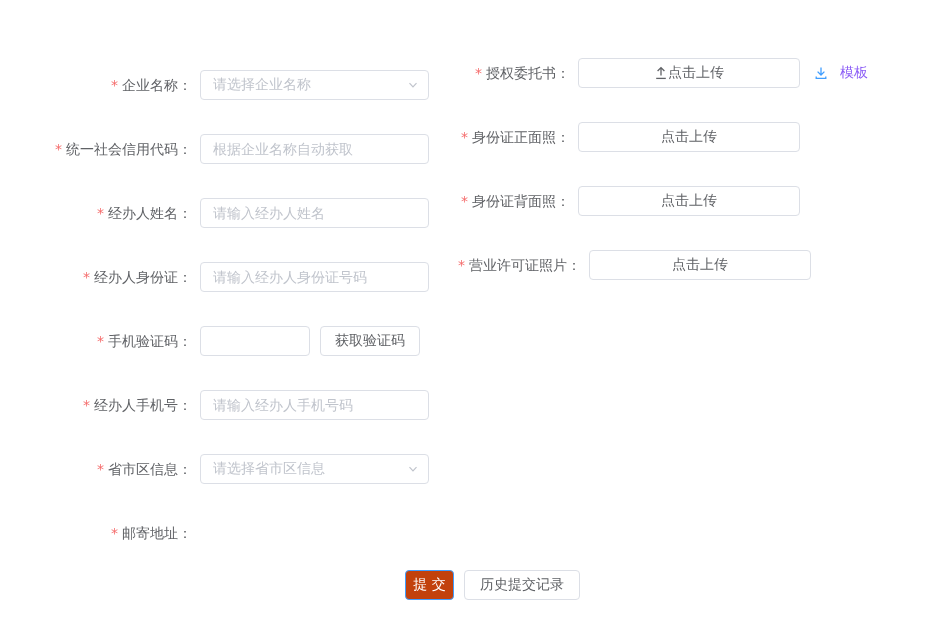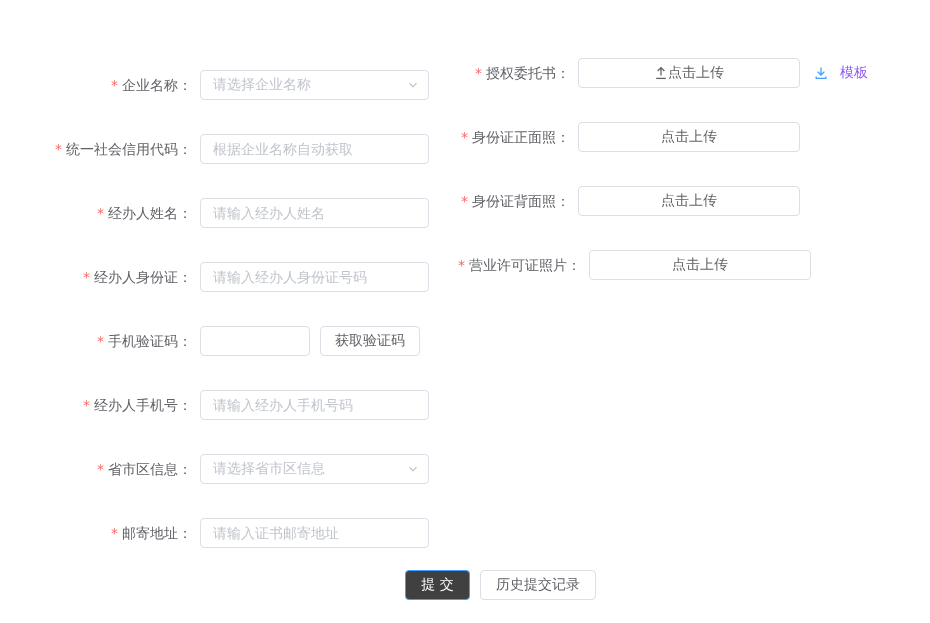--- a/index.html
+++ b/index.html
@@ -104,23 +104,23 @@
     white-space: nowrap;
   }
   .footer {
     position: absolute;
     left: 405px;
     top: 570px;
     display: flex;
     gap: 10px;
   }
   .btn-primary {
-    width: 65px;
-    height: 30px;
-    background: #404040;
+    width: 49px;
+    height: 30px;
+    background: #c2410c;
     border: 1px solid #409eff;
     border-radius: 4px;
     color: #ffffff;
     font-size: 14px;
     cursor: pointer;
     white-space: nowrap;
     font-family: "DejaVu Sans", "Liberation Sans", sans-serif;
   }
   .btn-plain {
     min-width: 113px;
@@ -190,21 +190,20 @@
         <span class="chev">
           <svg width="12" height="12" viewBox="0 0 12 12">
               <path d="M2.5 4.2 L6 7.8 L9.5 4.2" fill="none" stroke="#c0c4cc" stroke-width="1.2"></path>
             </svg>
         </span>
       </div>
     </div>
 
     <div class="form-row">
       <div class="form-label"><span class="req">*</span><span>邮寄地址：</span></div>
-      <input class="el-input" type="text" placeholder="请输入证书邮寄地址" style="">
     </div>
 
   </div>
 
   <div class="col col-right">
 
     <div class="form-row">
       <div class="form-label"><span class="req">*</span><span>授权委托书：</span></div>
       <button class="upload-btn">
         <span>

